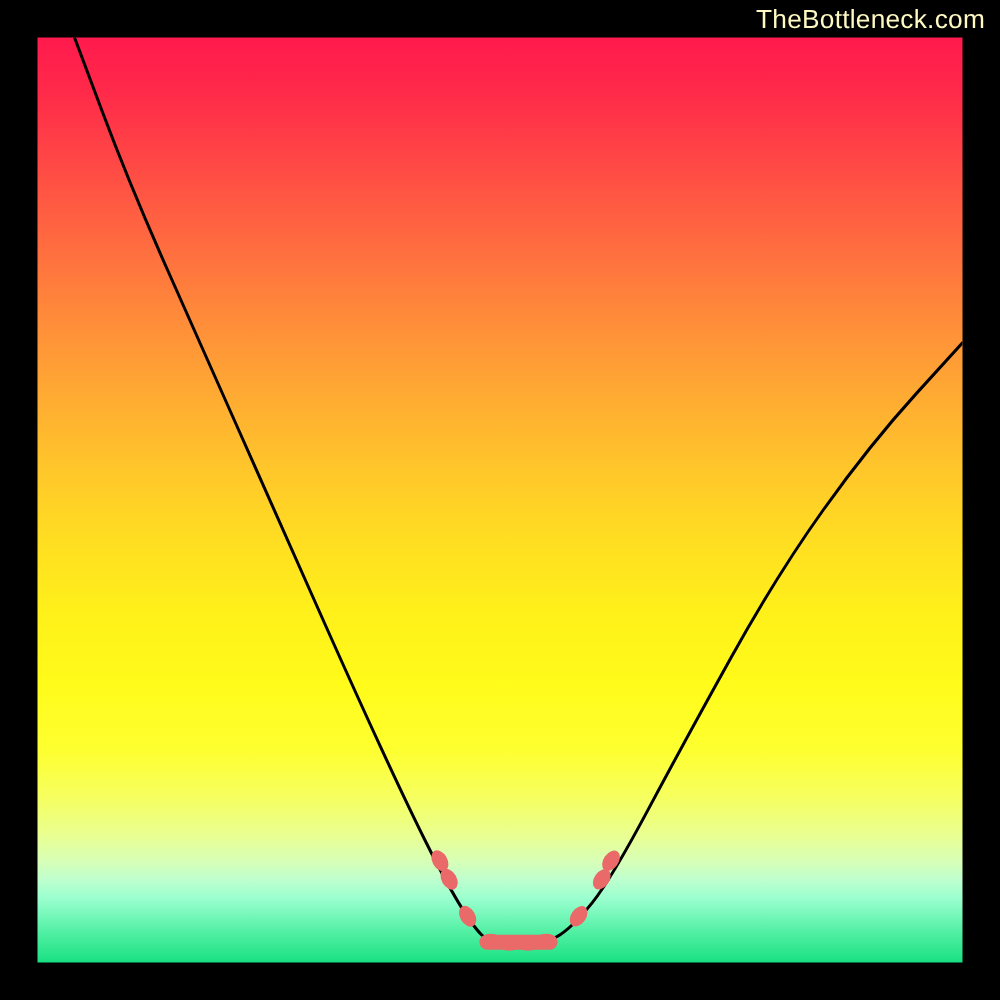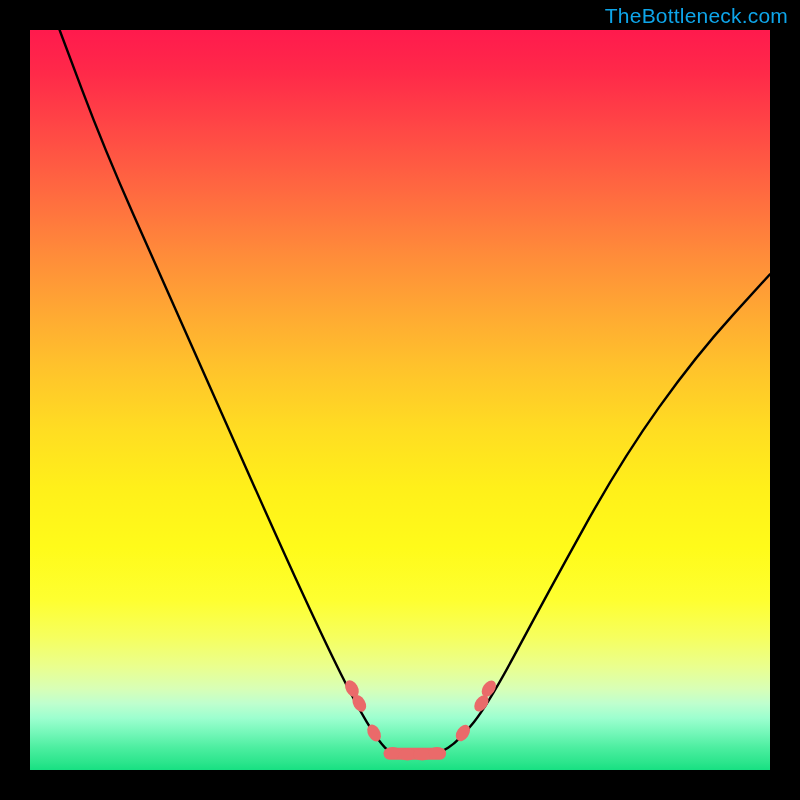--- a/index.html
+++ b/index.html
@@ -45,21 +45,21 @@
       #74f7b9 95%,
       #4ceea0 97%,
       #2be58c 99%,
       #17e082 100%
     );
   }
   .watermark {
     position: absolute;
     top: 4px;
     right: 12px;
-    color: #0ea5e9;
+    color: #fef9c3;
     font-size: 21px;
     letter-spacing: 0.2px;
     user-select: none;
   }
   svg.curve {
     position: absolute;
     left: 0;
     top: 0;
     width: 740px;
     height: 740px;

